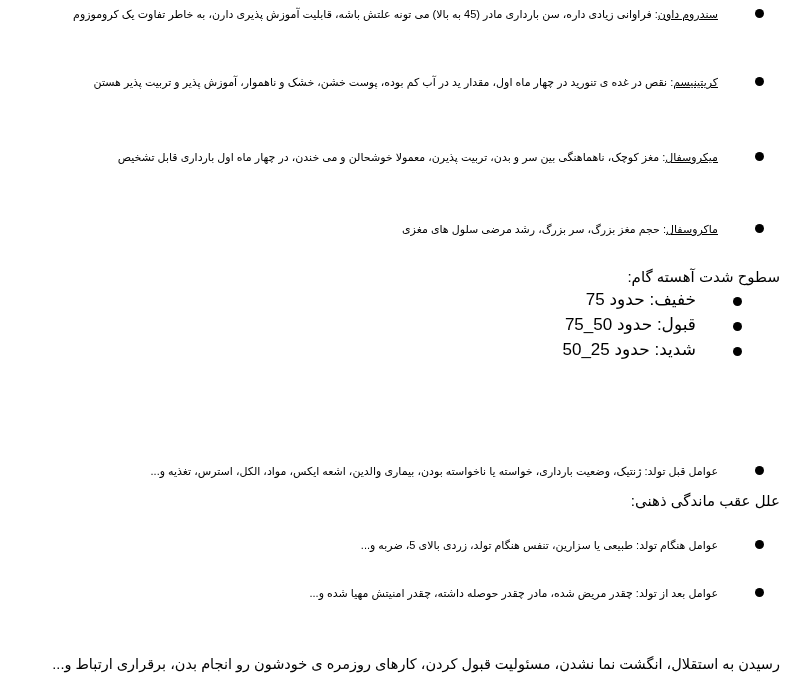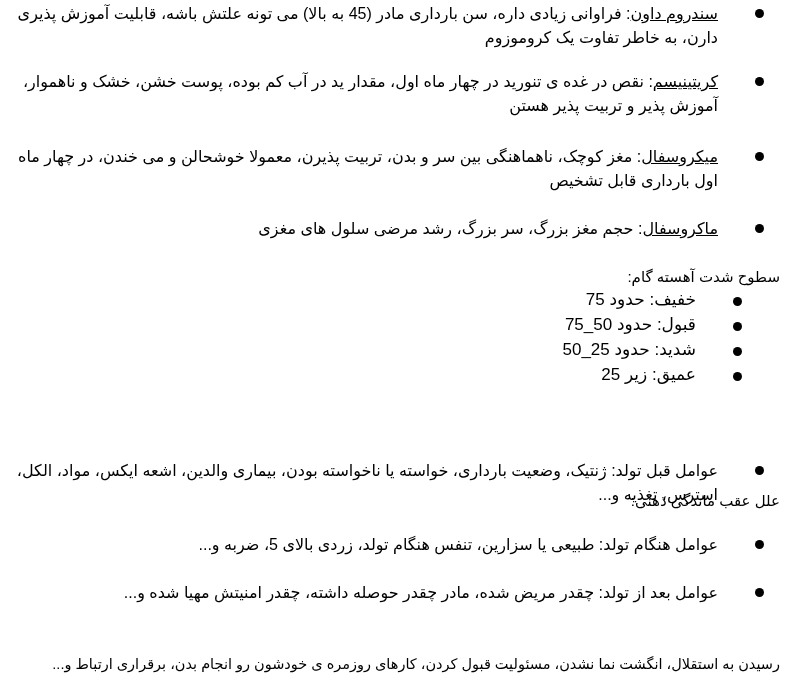--- a/index.html
+++ b/index.html
@@ -1,21 +1,21 @@
 <!DOCTYPE html>
 <html><head>
 <meta charset="utf-8">
 <style>
   html, body { margin:0; padding:0; background:#ffffff; }
   body { width:790px; height:690px; overflow:hidden; position:relative;
     font-family:"Liberation Sans", "DejaVu Sans", sans-serif; color:#000; }
   .doc { position:absolute; inset:0; direction:rtl; }
   .item { position:absolute; right:26px; width:760px; direction:rtl; }
   .bullet { position:absolute; right:0; top:7px; width:9px; height:9px; border-radius:50%; background:#000; }
-  .text { margin-right:46px; font-size:16px; line-height:24px; text-align:right; }
+  .text { margin-right:46px; font-size:11px; line-height:24px; text-align:right; }
   .term { text-decoration:underline; }
   .heading { position:absolute; right:10px; font-size:15px; line-height:22px; text-align:right; direction:rtl; }
   .sev { position:absolute; right:48px; direction:rtl; }
   .sev .bullet { top:8px; }
   .sev .text { margin-right:46px; font-size:17px; line-height:22px; white-space:nowrap; }
   .para { position:absolute; right:10px; width:780px; font-size:14.5px; line-height:22px; text-align:right; direction:rtl; white-space:nowrap;padding-left:32px; }
 </style>
 </head>
 <body>
 
@@ -48,24 +48,20 @@
     <div class="text">خفیف: حدود 75</div>
   </div>
   <div class="sev" style="top:314px;">
     <span class="bullet"></span>
     <div class="text">قبول: حدود 50_75</div>
   </div>
   <div class="sev" style="top:339px;">
     <span class="bullet"></span>
     <div class="text">شدید: حدود 25_50</div>
   </div>
-  <div class="sev" style="top:364px;">
-    <span class="bullet"></span>
-    <div class="text">عمیق: زیر 25</div>
-  </div>
 
   <div class="heading" style="top:448px;margin-top:42px;">علل عقب ماندگی ذهنی:</div>
 
   <div class="item" style="top:459px;">
     <span class="bullet"></span>
     <div class="text">عوامل قبل تولد: ژنتیک، وضعیت بارداری، خواسته یا ناخواسته بودن، بیماری والدین، اشعه ایکس، مواد، الکل، استرس، تغذیه و...</div>
   </div>
 
   <div class="item" style="top:533px;">
     <span class="bullet"></span>

